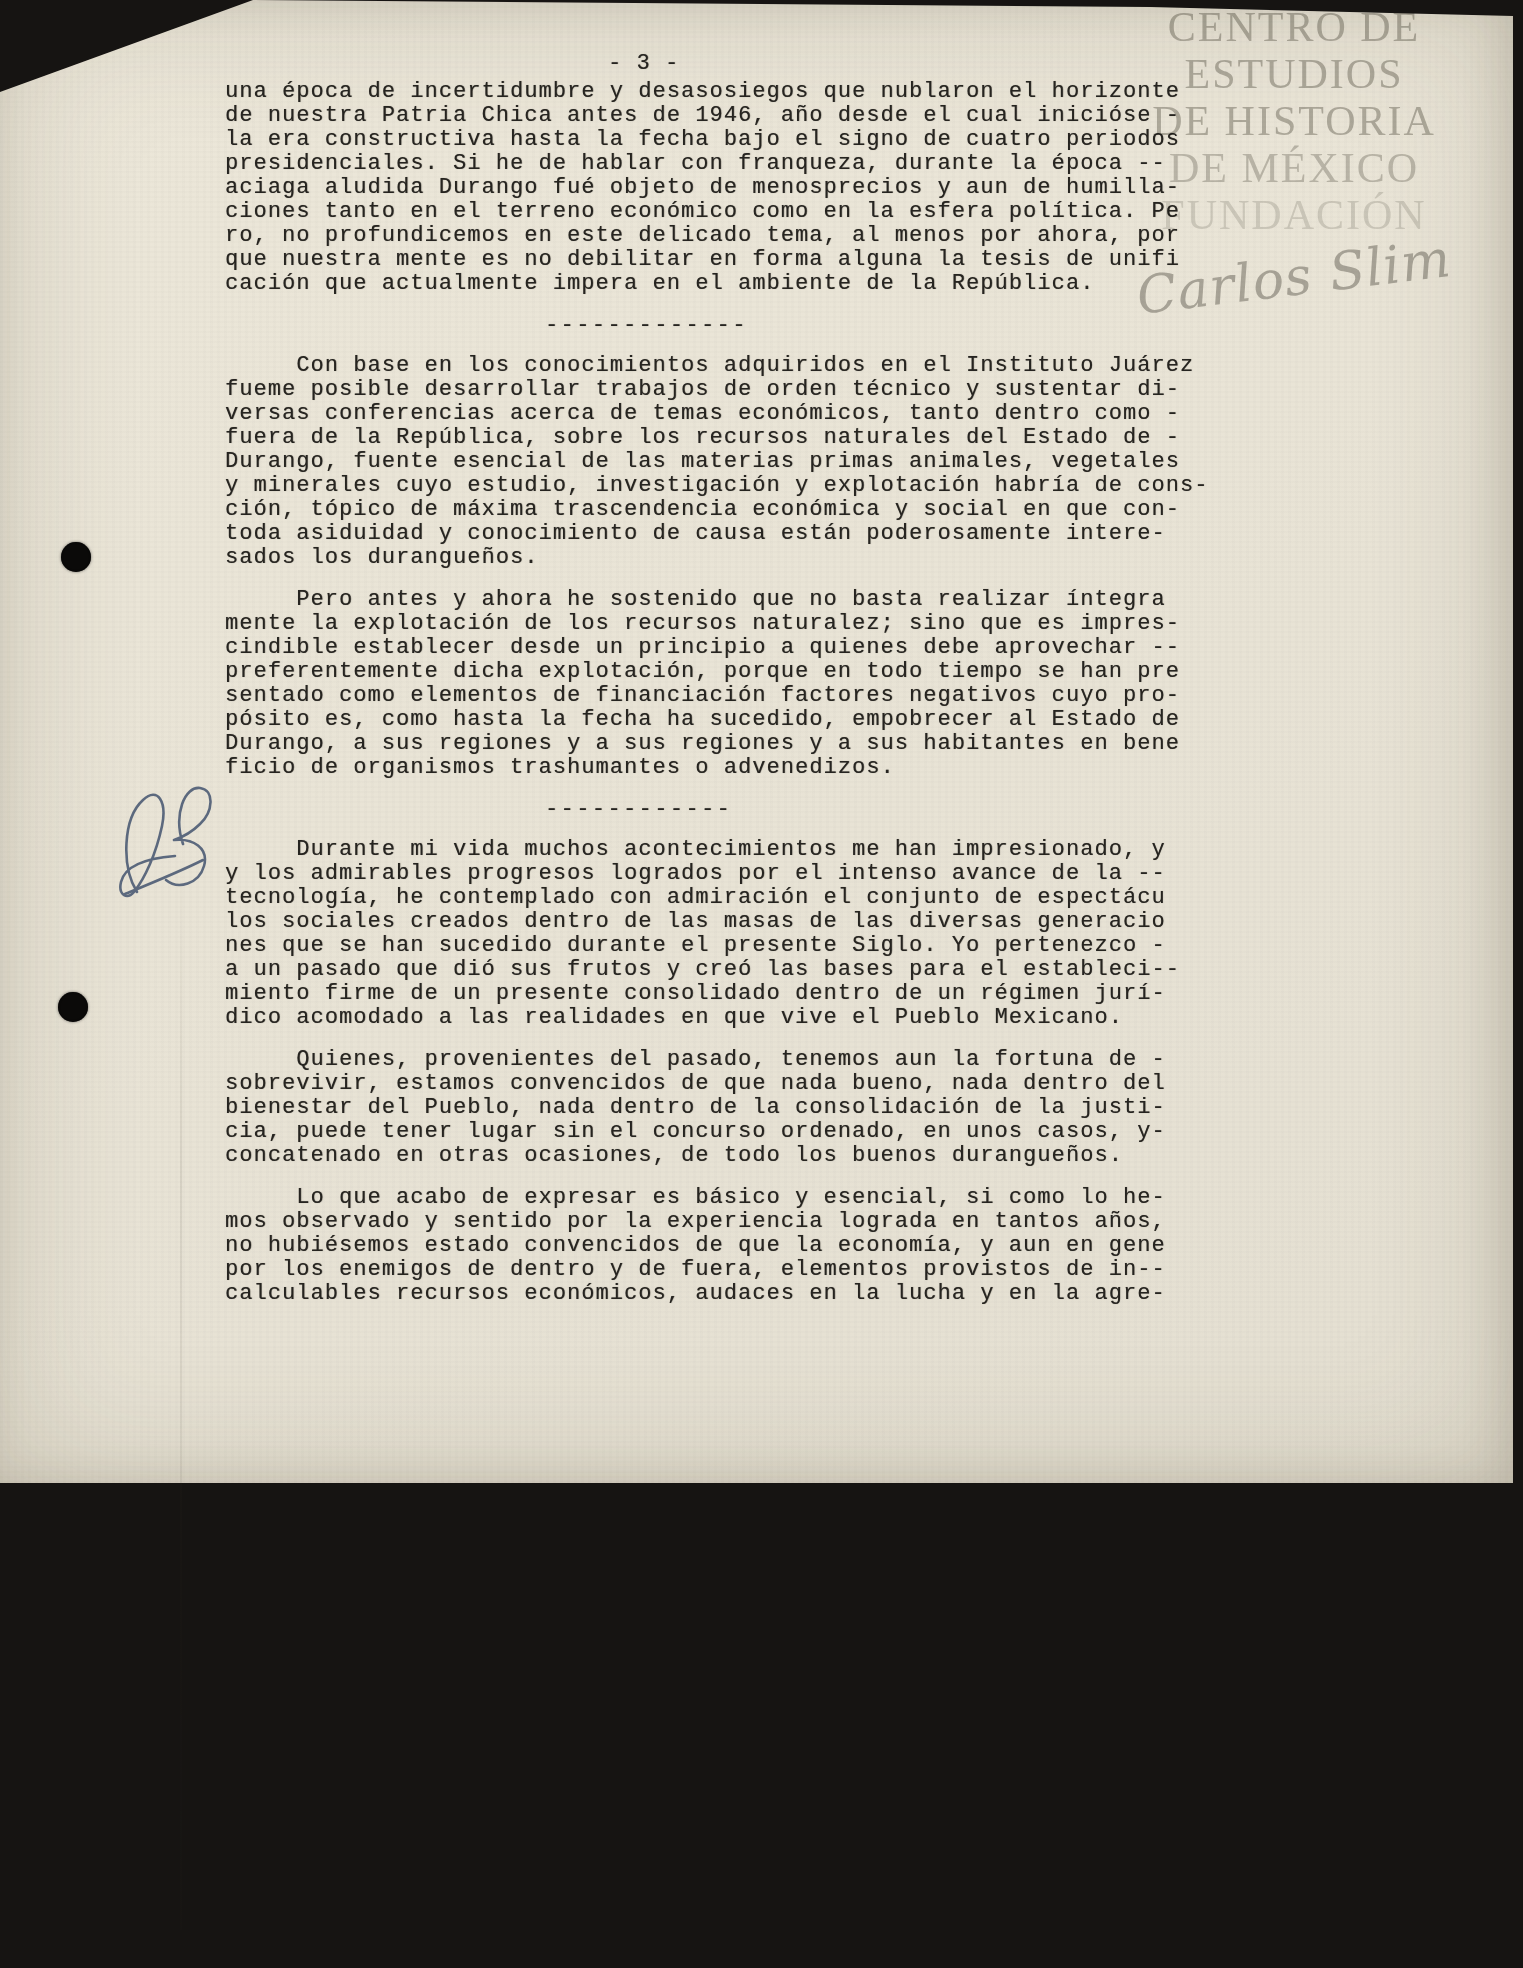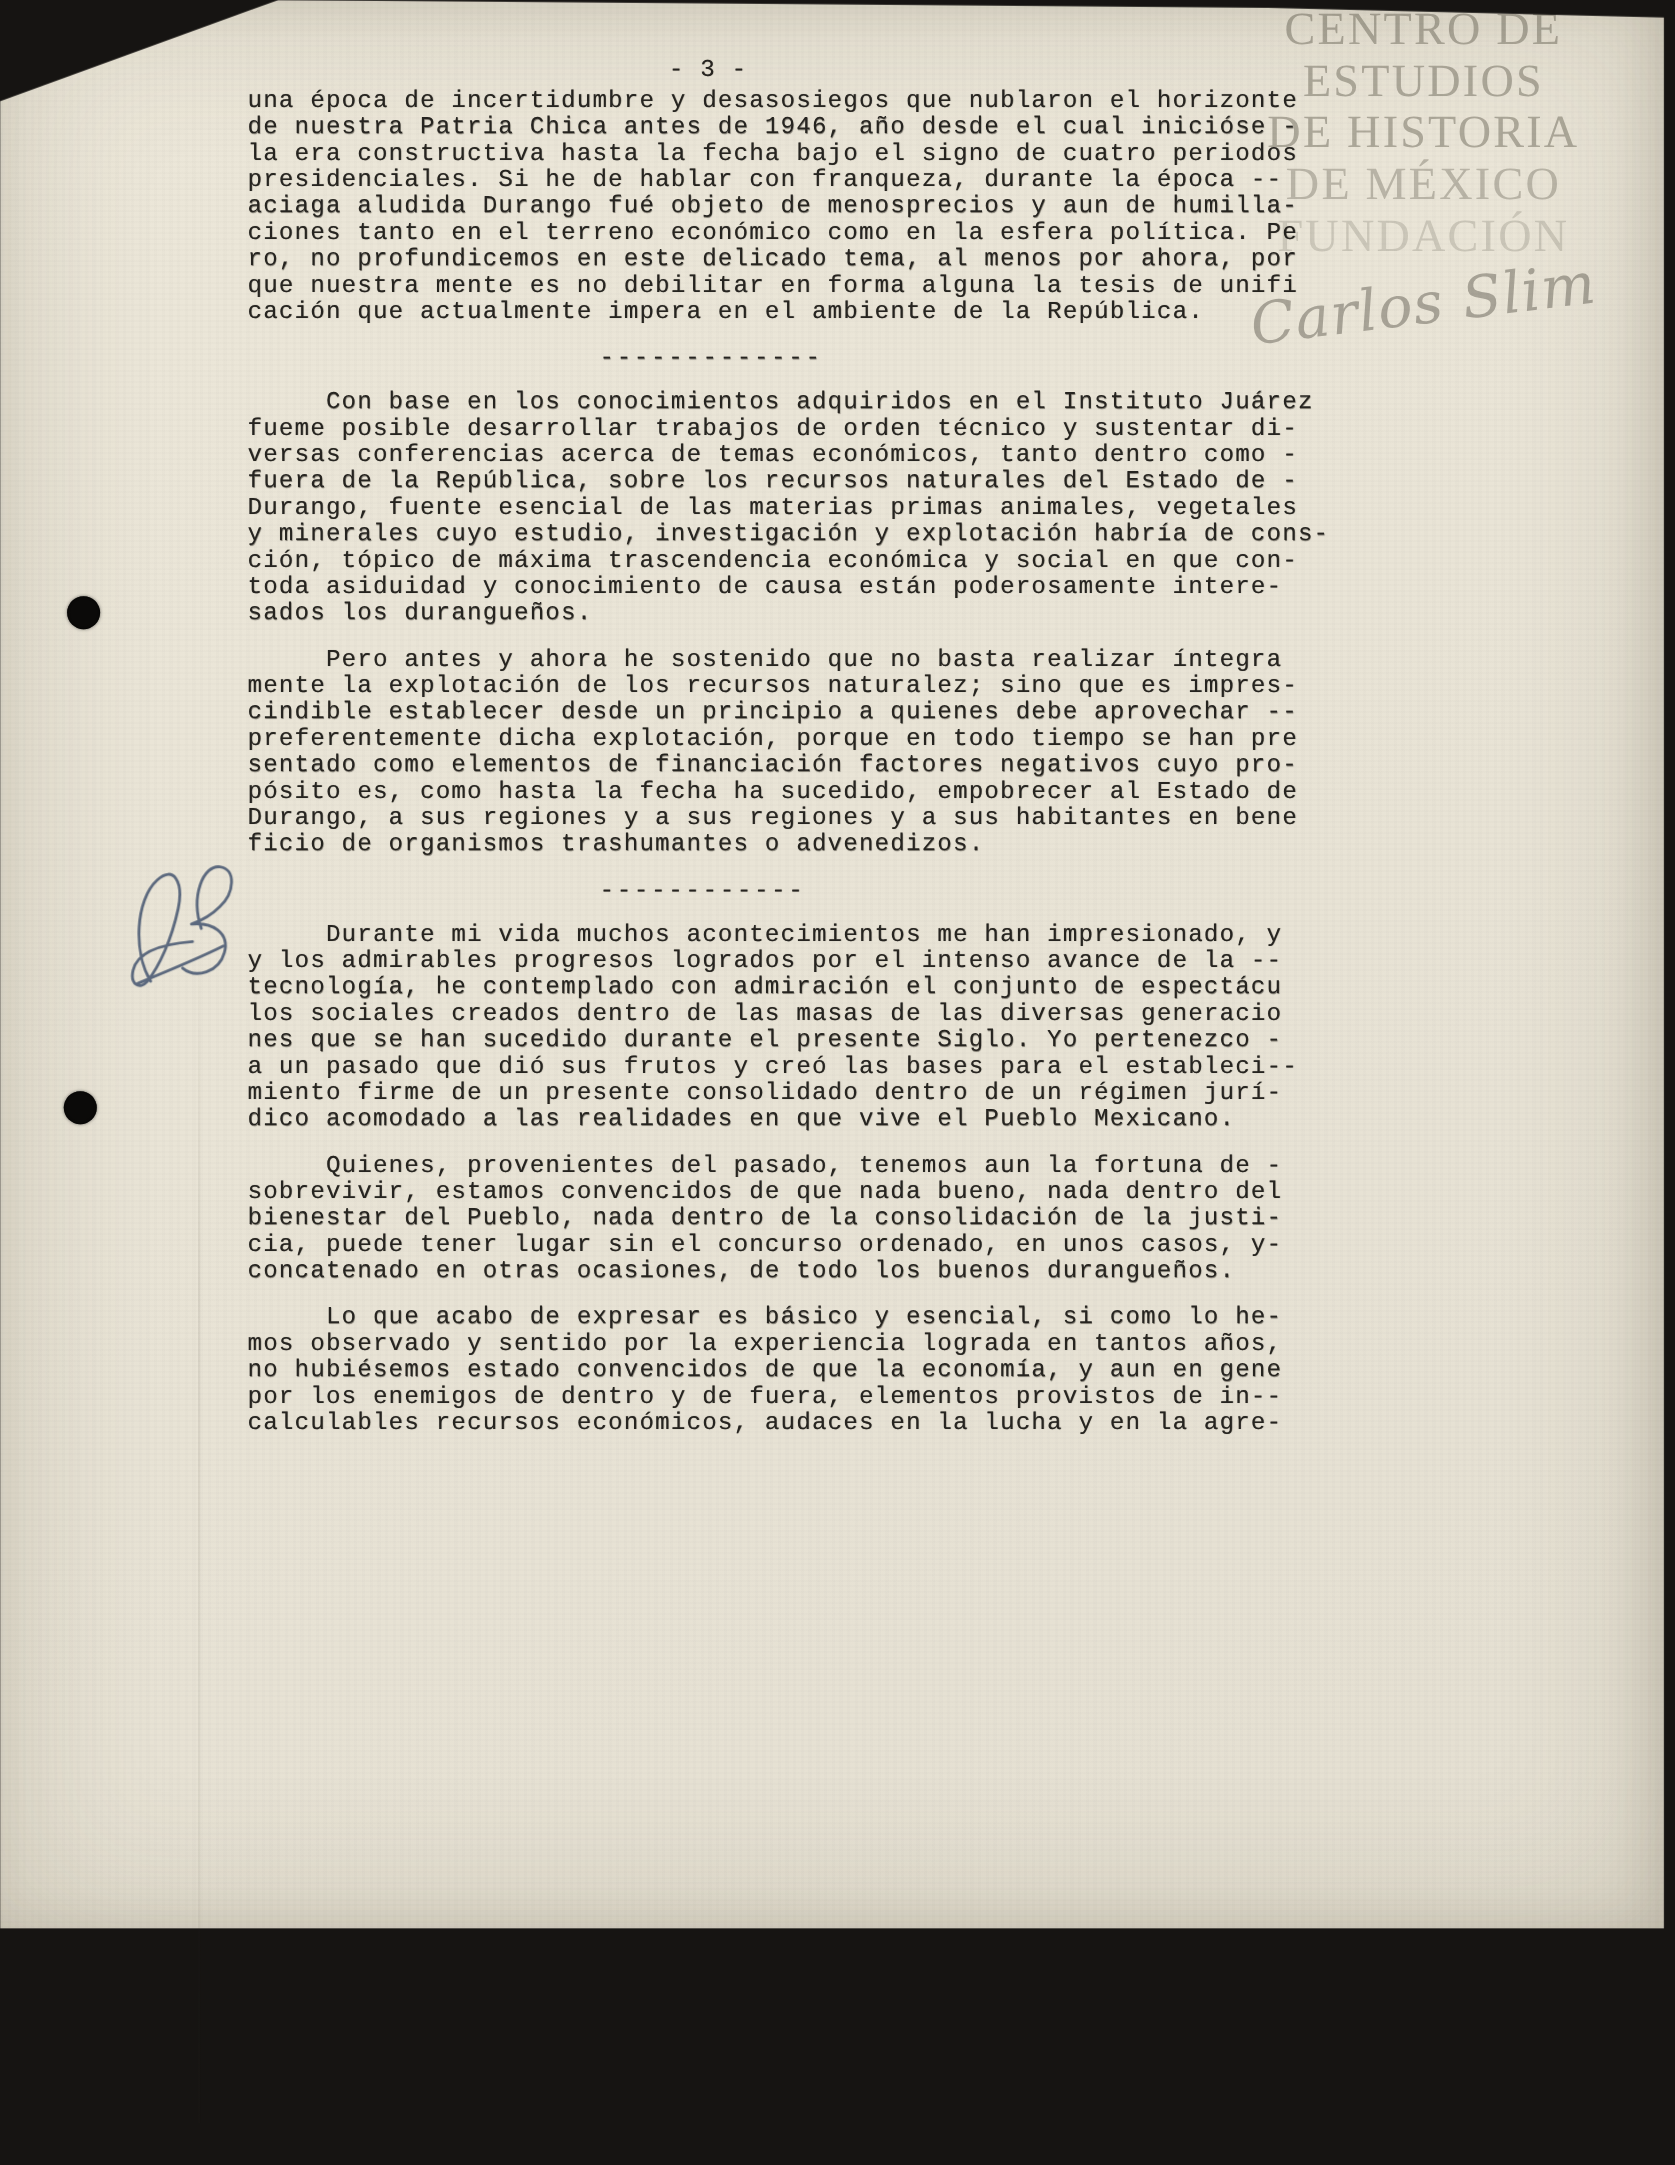--- a/index.html
+++ b/index.html
@@ -7,21 +7,21 @@
   body {
     width:1523px; height:1968px;
     background:#161412;
     position:relative;
     overflow:hidden;
     font-family:"Liberation Sans", sans-serif;
   }
   
   .paper {
     position:absolute; left:0; top:0;
-    width:1513px; height:1753px;
+    width:1513px; height:1483px;
     background:linear-gradient(155deg,#ece7d9 0%, #e9e4d6 45%, #e4dfd1 100%);
     clip-path:polygon(253px 0px, 1150px 7px, 1513px 16px, 1513px 1937px, 0px 1937px, 0px 92px);
     box-shadow:inset 0 0 140px rgba(90,78,55,0.20), inset -12px 0 40px rgba(60,52,38,0.12);
   }
   .paper::before {
     content:""; position:absolute; inset:0;
     background-image:
       repeating-linear-gradient(0deg, rgba(0,0,0,0.013) 0 2px, transparent 2px 5px),
       repeating-linear-gradient(90deg, rgba(0,0,0,0.010) 0 3px, transparent 3px 7px);
     pointer-events:none;

